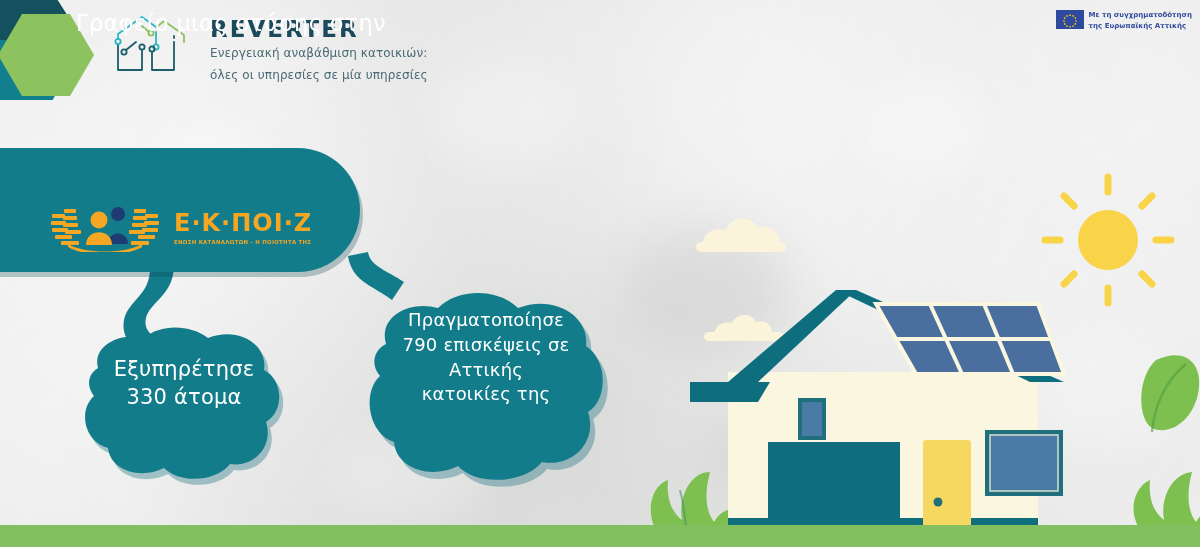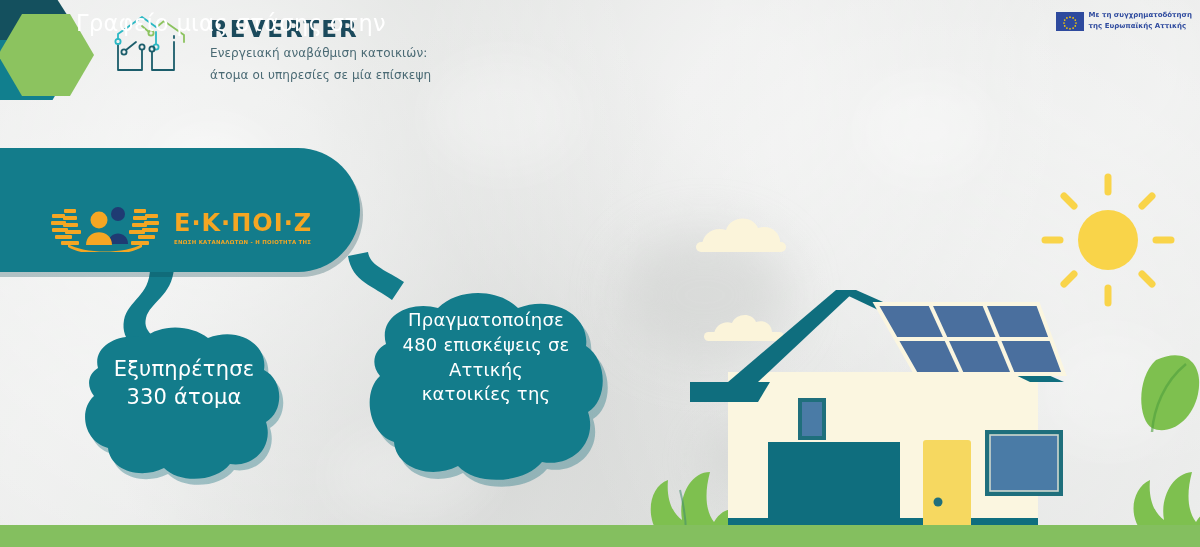--- a/index.html
+++ b/index.html
@@ -36,21 +36,21 @@
     font-family:"DejaVu Sans", sans-serif;
     font-weight:bold; font-size:23px; letter-spacing:2.0px;
     color:#1b4a5c; line-height:1;
   }
   .rev-sub {
     font-size:12px; color:#4a6a74; line-height:1.45;
     letter-spacing:.1px; margin-top:4px; white-space:nowrap;
   }
 
   
-  #eu-block { position:absolute; right:8px; top:10px; display:flex; align-items:flex-end; gap:5px; }
+  #eu-block { position:absolute; right:8px; top:10px; display:flex; align-items:flex-start; gap:5px; }
   #eu-flag { width:28px; height:19px; flex:0 0 auto; }
   #eu-text { font-size:7px; line-height:1.5; color:#2e4a9e; font-weight:bold; white-space:nowrap; }
 
   
   #bubble-top {
     position:absolute; left:-24px; top:148px; width:384px; height:124px;
     background:#137c8b; border-radius:0 62px 62px 0;
     box-shadow:3px 5px 0 rgba(10,70,80,.28);
   }
   #bubble-top-text {
@@ -116,21 +116,21 @@
         <circle cx="44" cy="35" r="2.6" stroke="#2bb8c4"></circle>
         <circle cx="39" cy="21" r="2.6" stroke="#8cc35f"></circle>
         <circle cx="30" cy="35" r="2.6" stroke="#1b5d6b"></circle>
         <circle cx="12" cy="40" r="2.6" stroke="#1b5d6b"></circle>
         <circle cx="40" cy="37" r="2.6" stroke="#1b5d6b"></circle>
       </g>
     </svg>
     <div id="reverter-words">
       <div id="reverter-title">REVERTER</div>
       <div class="rev-sub">Ενεργειακή αναβάθμιση κατοικιών:</div>
-      <div class="rev-sub">άτομα οι υπηρεσίες σε μία επίσκεψη</div>
+      <div class="rev-sub">όλες οι υπηρεσίες σε μία υπηρεσίες</div>
     </div>
   </div>
 
   <div id="eu-block">
     <svg id="eu-flag" viewBox="0 0 28 19">
       <rect width="28" height="19" fill="#2e4a9e"></rect>
       <g fill="#ffcc00">
         <circle cx="14" cy="5.2" r=".85"></circle>
           <circle cx="17.1" cy="5.9" r=".85"></circle>
         <circle cx="19.3" cy="8.1" r=".85"></circle>
@@ -218,21 +218,21 @@
              C256 78 256 118 236 130 C246 160 220 186 190 180
              C172 202 124 204 106 184 C78 198 44 186 42 160
              C16 152 10 110 28 94 C18 82 22 68 34 62 Z" fill="#0d6b78" transform="translate(5,7)" opacity=".35"></path>
     <path d="M34 62 C26 34 58 18 86 26 C106 6 146 6 166 26 C202 12 238 34 234 64
              C256 78 256 118 236 130 C246 160 220 186 190 180
              C172 202 124 204 106 184 C78 198 44 186 42 160
              C16 152 10 110 28 94 C18 82 22 68 34 62 Z" fill="#137c8b"></path>
   </svg>
   <div id="bubble-right-text">
     <div>Πραγματοποίησε</div>
-    <div>480 επισκέψεις σε</div>
+    <div>790 επισκέψεις σε</div>
     <div>Αττικής</div>
     <div>κατοικίες της</div>
   </div>
 
   <svg id="scene" viewBox="0 0 560 397">
 
     <g fill="#fbf4da">
       <path d="M62 96 C62 84 74 76 86 80 C90 66 112 64 118 78 C132 74 142 84 140 96 Z"></path>
       <rect x="56" y="92" width="90" height="10" rx="5"></rect>
     </g>

